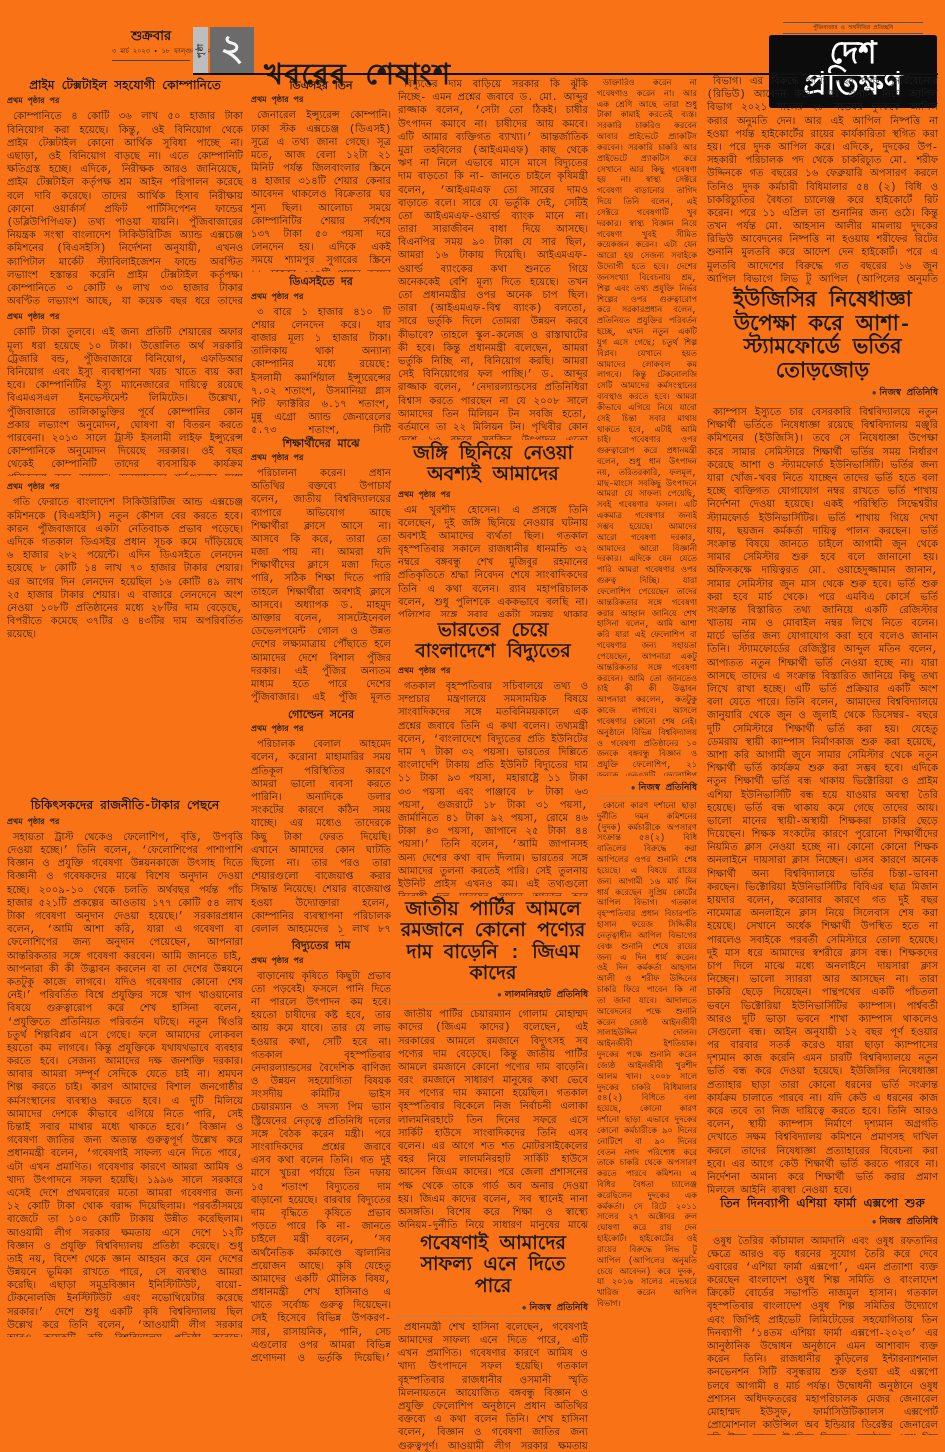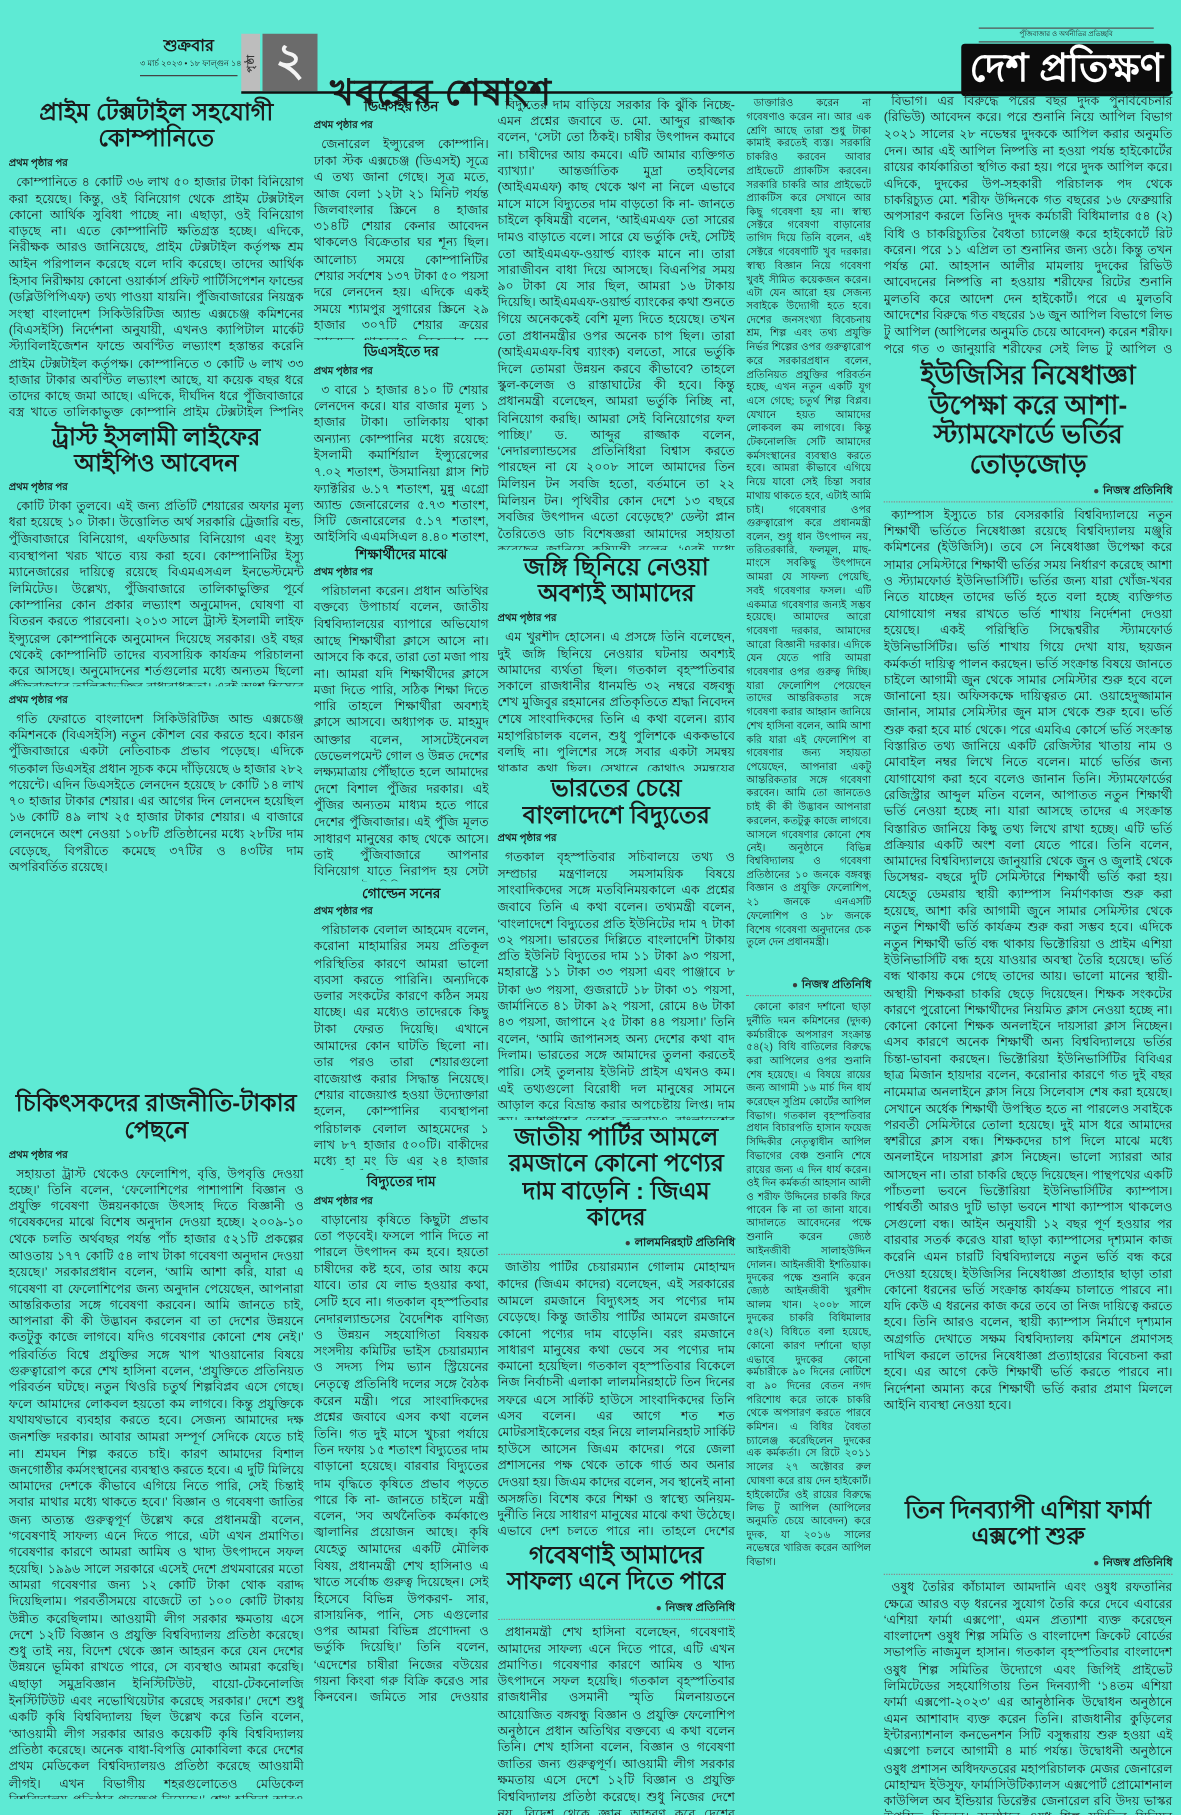--- a/index.html
+++ b/index.html
@@ -1,19 +1,19 @@
 <!DOCTYPE html>
 <html lang="bn"><head>
 <meta charset="utf-8">
 <style>
   html,body{margin:0;padding:0;background:#e8e6e0;}
   .page{
     position:relative;width:945px;height:1452px;margin:0 auto;
-    background:#5eead4;color:#1b1b1b;overflow:hidden;
-    font-family:Liberation Sans, sans-serif;
+    background:#f97316;color:#1b1b1b;overflow:hidden;
+    font-family:Liberation Mono, monospace;
   }
   
   .masthead{position:absolute;left:0;top:0;width:945px;height:76px;}
   .dateblock{position:absolute;left:112px;top:30px;width:78px;text-align:center;}
   .day{font-weight:bold;font-size:13px;line-height:1.1;}
   .dateline{font-size:6.5px;margin-top:2px;border-bottom:1px solid #444;padding-bottom:3px;white-space:nowrap;}
   .pgvert{
     position:absolute;left:193px;top:27px;width:15px;height:46px;background:#bdbdbd;
     display:flex;align-items:center;justify-content:center;
   }
@@ -34,21 +34,21 @@
   
   .col{position:absolute;top:78px;}
   #col1{left:7px;width:236px;}
   #col2{left:251px;width:140px;}
   #col3{left:398px;width:190px;}
   #col4{left:597px;width:100px;}
   #col5{left:707px;width:231px;top:75px;}
   .article{margin:0 0 4px 0;}
   .hl{font-weight:bold;text-align:center;line-height:1.12;margin:2px 0 1px 0;}
   .hl-xl{font-size:21px;}
-  .hl-lg{font-size:19px;}
+  .hl-lg{font-size:12px;}
   .hl-md{font-size:11px;}
   .hl-sm{font-size:19px;}
   .continued{font-size:8px;font-weight:bold;margin:0 0 3px 0;}
   .byline{font-size:9px;font-weight:bold;text-align:right;margin:2px 0 1px 2px;}
   .byline .dot{color:#3d3d3d;font-size:8px;margin-right:3px;}
   .dotted{border:0;border-top:1px dotted #8a8a8a;margin:1px 0 4px 0;}
   .body{
     font-size:10px;line-height:1.32;text-align:justify;color:#232323;
     overflow:hidden;word-break:break-word;
   }
@@ -83,21 +83,20 @@
     <div class="mastrule"></div>
   </header>
 
   <div class="col" id="col1">
     <section class="article">
       <h2 class="hl hl-lg">প্রাইম টেক্সটাইল সহযোগী কোম্পানিতে</h2>
       <div class="continued">প্রথম পৃষ্ঠার পর</div>
       <div class="body b-a1">কোম্পানিতে ৪ কোটি ৩৬ লাখ ৫০ হাজার টাকা বিনিয়োগ করা হয়েছে। কিন্তু, ওই বিনিয়োগ থেকে প্রাইম টেক্সটাইল কোনো আর্থিক সুবিধা পাচ্ছে না। এছাড়া, ওই বিনিয়োগ বাড়ছে না। এতে কোম্পানিটি ক্ষতিগ্রস্ত হচ্ছে। এদিকে, নিরীক্ষক আরও জানিয়েছে, প্রাইম টেক্সটাইল কর্তৃপক্ষ শ্রম আইন পরিপালন করেছে বলে দাবি করেছে। তাদের আর্থিক হিসাব নিরীক্ষায় কোনো ওয়ার্কার্স প্রফিট পার্টিসিপেশন ফান্ডের (ডব্লিউপিপিএফ) তথ্য পাওয়া যায়নি। পুঁজিবাজারের নিয়ন্ত্রক সংস্থা বাংলাদেশ সিকিউরিটিজ অ্যান্ড এক্সচেঞ্জ কমিশনের (বিএসইসি) নির্দেশনা অনুযায়ী, এখনও ক্যাপিটাল মার্কেট স্ট্যাবিলাইজেশন ফান্ডে অবণ্টিত লভ্যাংশ হস্তান্তর করেনি প্রাইম টেক্সটাইল কর্তৃপক্ষ। কোম্পানিতে ৩ কোটি ৬ লাখ ৩৩ হাজার টাকার অবণ্টিত লভ্যাংশ আছে, যা কয়েক বছর ধরে তাদের কাছে জমা আছে। এদিকে, দীর্ঘদিন ধরে পুঁজিবাজারে বস্ত্র খাতে তালিকাভুক্ত কোম্পানি প্রাইম টেক্সটাইল স্পিনিং মিলসের ব্যবসা ভালো যাচ্ছে না। ফলে, শেয়ারহোল্ডাররা পাচ্ছে না কাঙ্ক্ষিত লভ্যাংশ। এমন একটি কোম্পানি থেকে উদ্যোক্তা/পরিচালকদের কোম্পানিতে বিনিয়োগের নামে অর্থ পাচার করা হচ্ছে বলে দাবি করছেন সংশ্লিষ্টরা। উল্লেখ্য, ১৯৯৫ সালে পুঁজিবাজারে তালিকাভুক্ত হওয়া প্রাইম টেক্সটাইলের পরিশোধিত মূলধনের পরিমাণ ৩৮ কোটি ২০ লাখ টাকা। এর মধ্যে পুঁজিবাজারের বিভিন্ন শ্রেণির (উদ্যোক্তা/পরিচালক ব্যতিত) বিনিয়োগকারীদের মালিকানা ৫০ শতাংশ।</div>
     </section>
     <section class="article">
-      <h2 class="hl hl-lg">ট্রাস্ট ইসলামী লাইফের আইপিও আবেদন</h2>
       <div class="continued">প্রথম পৃষ্ঠার পর</div>
       <div class="body b-a2">কোটি টাকা তুলবে। এই জন্য প্রতিটি শেয়ারের অফার মূল্য ধরা হয়েছে ১০ টাকা। উত্তোলিত অর্থ সরকারি ট্রেজারি বন্ড, পুঁজিবাজারে বিনিয়োগ, এফডিআর বিনিয়োগ এবং ইস্যু ব্যবস্থাপনা খরচ খাতে ব্যয় করা হবে। কোম্পানিটির ইস্যু ম্যানেজারের দায়িত্বে রয়েছে বিএমএসএল ইনভেস্টমেন্ট লিমিটেড। উল্লেখ্য, পুঁজিবাজারে তালিকাভুক্তির পূর্বে কোম্পানির কোন প্রকার লভ্যাংশ অনুমোদন, ঘোষণা বা বিতরন করতে পারবেনা। ২০১৩ সালে ট্রাস্ট ইসলামী লাইফ ইন্স্যুরেন্স কোম্পানিকে অনুমোদন দিয়েছে সরকার। ওই বছর থেকেই কোম্পানিটি তাদের ব্যবসায়িক কার্যক্রম পরিচালনা করে আসছে। অনুমোদনের শর্তগুলোর মধ্যে অন্যতম ছিলো পুঁজিবাজারে তালিকাভুক্তির বাধ্যবাধকতা। এরই অংশ হিসেবে কোম্পানিটি পুঁজিবাজারে তালিকাভুক্ত হতে যাচ্ছে। কোম্পানিটির চেয়ারম্যানের দায়িত্ব পালন করছেন উদ্যোক্তা পরিচালক মোহাম্মদ আতাউর রহমান ভূঁইয়া। নির্মাণ ও রিয়েল এস্টেট ব্যবসায় তার রয়েছে ৩৬ বছরের অভিজ্ঞতা। তিনি বাণিজ্যিক গুরুত্বপূর্ণ ব্যক্তি (সিআইপি) হিসাবে সরকার কর্তৃক পুরস্কৃত হয়েছেন। ট্রাস্ট ইসলামী লাইফ ইন্স্যুরেন্সের মুখ্য নির্বাহী কর্মকর্তা হিসেবে দায়িত্ব পালন করছেন মোহাম্মদ গিয়াস উদ্দীন। ২০২৫ সালের জানুয়ারি পর্যন্ত তিনি এ দায়িত্ব পালন করবেন। তিনি দীর্ঘ ২১ বছর ধরে লাইফ বিমা খাতে কর্মরত আছেন তিনি। ট্রাস্ট ইসলামী লাইফে যোগদানের পূর্বে তিনি হোমল্যান্ড লাইফ, প্রাইম ইসলামী লাইফ, পদ্মা ইসলামী লাইফ ইন্স্যুরেন্সের বিভিন্ন গুরুত্বপূর্ণ পদে দায়িত্ব পালন করেছেন।</div>
     </section>
     <section class="article">
       <div class="continued">প্রথম পৃষ্ঠার পর</div>
       <div class="body b-a3">গতি ফেরাতে বাংলাদেশ সিকিউরিটিজ আন্ড এক্সচেঞ্জ কমিশনকে (বিএসইসি) নতুন কৌশল বের করতে হবে। কারন পুঁজিবাজারে একটা নেতিবাচক প্রভাব পড়েছে। এদিকে গতকাল ডিএসইর প্রধান সূচক কমে দাঁড়িয়েছে ৬ হাজার ২৮২ পয়েন্টে। এদিন ডিএসইতে লেনদেন হয়েছে ৮ কোটি ১৪ লাখ ৭০ হাজার টাকার শেয়ার। এর আগের দিন লেনদেন হয়েছিল ১৬ কোটি ৪৯ লাখ ২৫ হাজার টাকার শেয়ার। এ বাজারে লেনদেনে অংশ নেওয়া ১০৮টি প্রতিষ্ঠানের মধ্যে ২৮টির দাম বেড়েছে, বিপরীতে কমেছে ৩৭টির ও ৪৩টির দাম অপরিবর্তিত রয়েছে।</div>
     </section>
     <section class="article">
       <h2 class="hl hl-lg">চিকিৎসকদের রাজনীতি-টাকার পেছনে</h2>
       <div class="continued">প্রথম পৃষ্ঠার পর</div>

